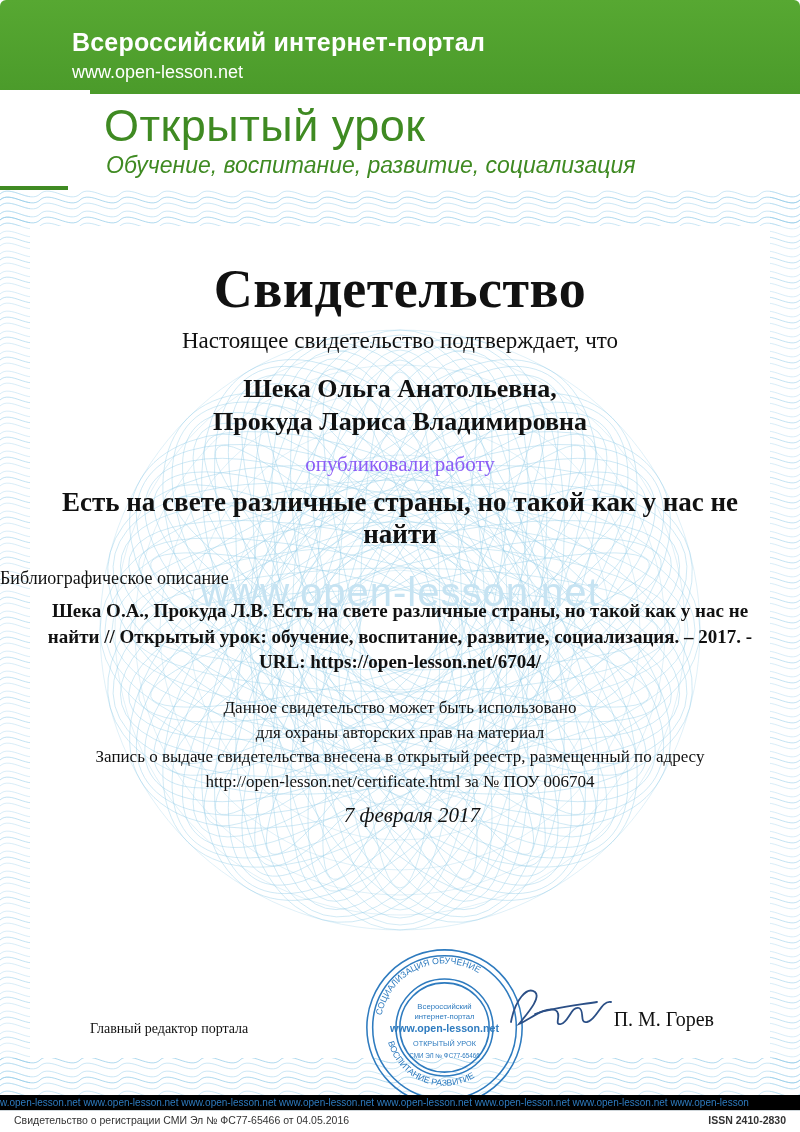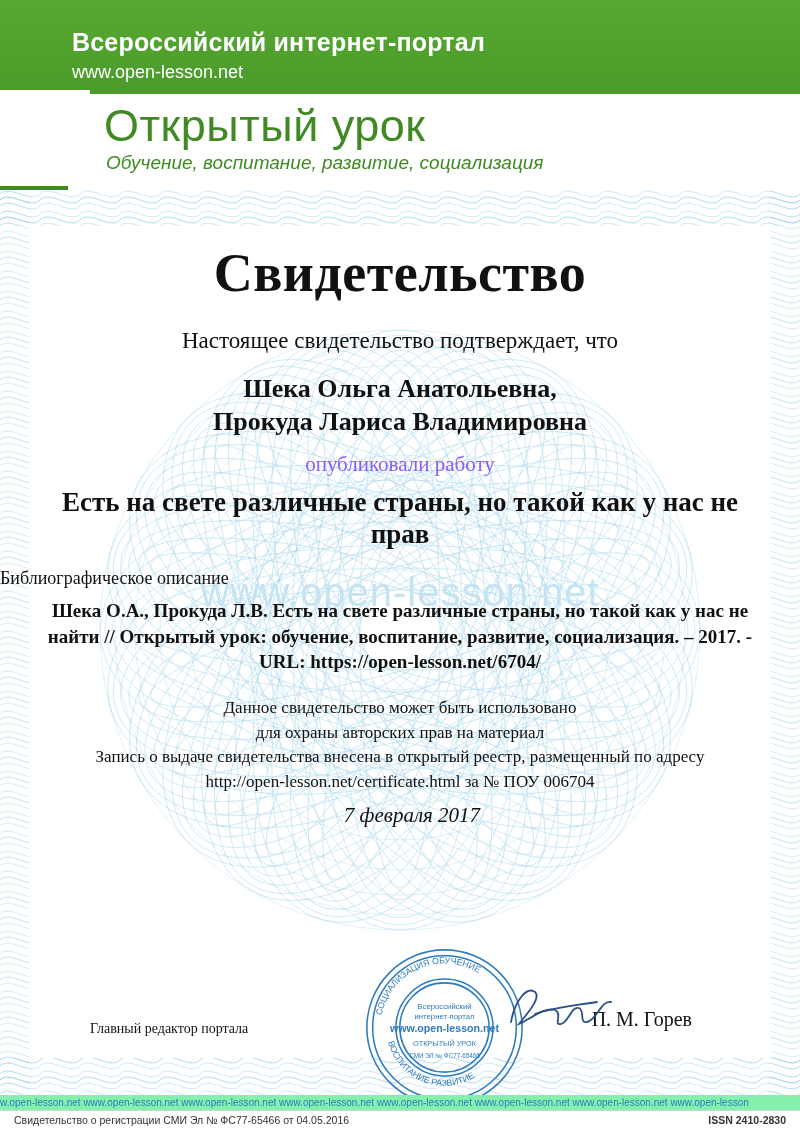--- a/index.html
+++ b/index.html
@@ -12,20 +12,21 @@
     height: 1132px;
     font-family: "Liberation Serif", serif;
     overflow: hidden;
   }
   .page {
     position: relative;
     width: 800px;
     height: 1132px;
     background: #ffffff;
     overflow: hidden;
+    border-radius: 6px;
   }
 
   
   .header {
     position: absolute;
     left: 0;
     top: 0;
     width: 800px;
     height: 190px;
     overflow: hidden;
@@ -80,21 +81,21 @@
     font-size: 45px;
     font-weight: normal;
     letter-spacing: 0.5px;
   }
   .brand-sub {
     position: absolute;
     left: 106px;
     top: 152px;
     color: #3f8a22;
     font-family: "Liberation Sans", sans-serif;
-    font-size: 19px;
+    font-size: 23px;
     font-style: italic;
   }
 
   
   .guilloche {
     position: absolute;
     left: 0;
     top: 190px;
     width: 800px;
     height: 905px;
@@ -118,21 +119,21 @@
   
   .content {
     position: absolute;
     left: 0;
     top: 190px;
     width: 800px;
     height: 905px;
   }
   .cert-title {
     position: absolute;
-    left: 0; top: 52px;
+    left: 0; top: 68px;
     width: 800px;
     text-align: center;
     font-size: 54px;
     font-weight: bold;
     color: #111111;
     letter-spacing: 0.5px;
   }
   .cert-confirm {
     position: absolute;
     left: 0; top: 138px;
@@ -209,21 +210,21 @@
   
   .sign-role {
     position: absolute;
     left: 90px;
     top: 831px;
     font-size: 14px;
     color: #111111;
   }
   .sign-name {
     position: absolute;
-    right: 108px;
+    right: 86px;
     top: 818px;
     font-size: 20px;
     color: #111111;
     text-align: center;
   }
   .stamp {
     position: absolute;
     left: 362px;
     top: 755px;
     width: 165px;
@@ -237,21 +238,21 @@
     height: 60px;
   }
 
   
   .footer-strip {
     position: absolute;
     left: 0;
     top: 1095px;
     width: 800px;
     height: 15px;
-    background: #86efac;
+    background: #000000;
     overflow: hidden;
     white-space: nowrap;
     font-family: "Liberation Sans", sans-serif;
     font-size: 10px;
     color: #2e7bbf;
     line-height: 15px;
   }
   .footer-bar {
     position: absolute;
     left: 0;
@@ -357,21 +358,21 @@
   </div>
 
   <div class="watermark">www.open-lesson.net</div>
 
   <div class="content">
     <div class="cert-title">Свидетельство</div>
     <div class="cert-confirm">Настоящее свидетельство подтверждает, что</div>
     <div class="cert-names" style="white-space:pre-line;">Шека Ольга Анатольевна,
 Прокуда Лариса Владимировна</div>
     <div class="cert-published">опубликовали работу</div>
-    <div class="cert-work">Есть на свете различные страны, но такой как у нас не прав</div>
+    <div class="cert-work">Есть на свете различные страны, но такой как у нас не найти</div>
     <div class="cert-biblabel">Библиографическое описание</div>
     <div class="cert-bib">Шека О.А., Прокуда Л.В. Есть на свете различные страны, но такой как у нас не найти // Открытый урок: обучение, воспитание, развитие, социализация. – 2017. - URL: https://open-lesson.net/6704/</div>
     <div class="cert-note" style="white-space:pre-line;">Данное свидетельство может быть использовано
 для охраны авторских прав на материал
 Запись о выдаче свидетельства внесена в открытый реестр, размещенный по адресу
 http://open-lesson.net/certificate.html за № ПОУ 006704</div>
     <div class="cert-date">7 февраля 2017</div>
 
     <div class="sign-role">Главный редактор портала</div>
     <div class="sign-name">П. М. Горев</div>

